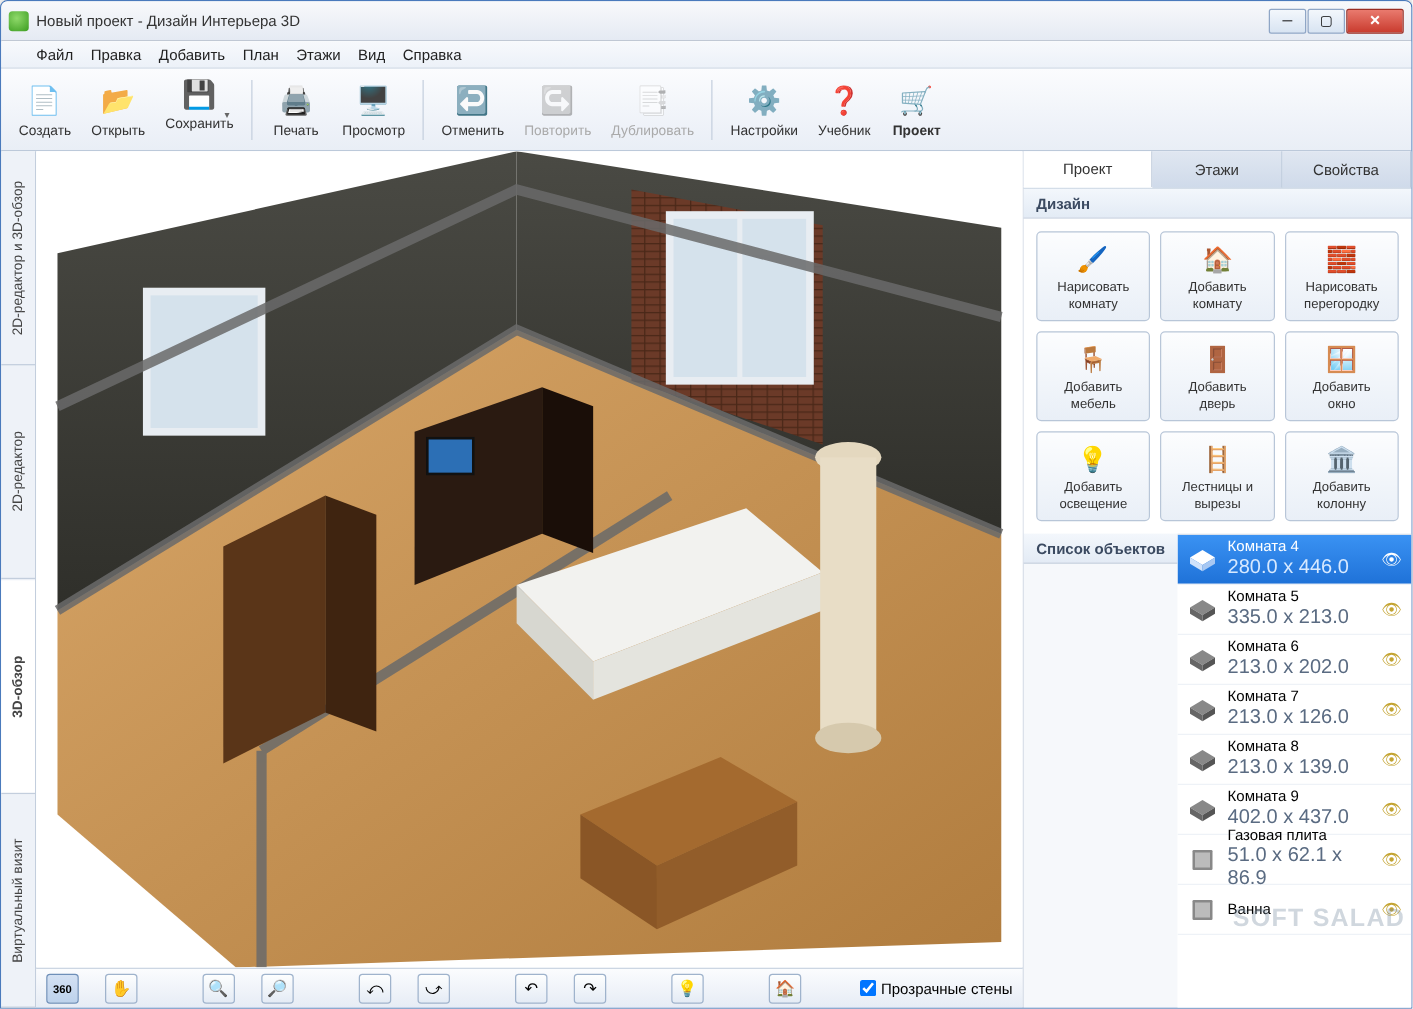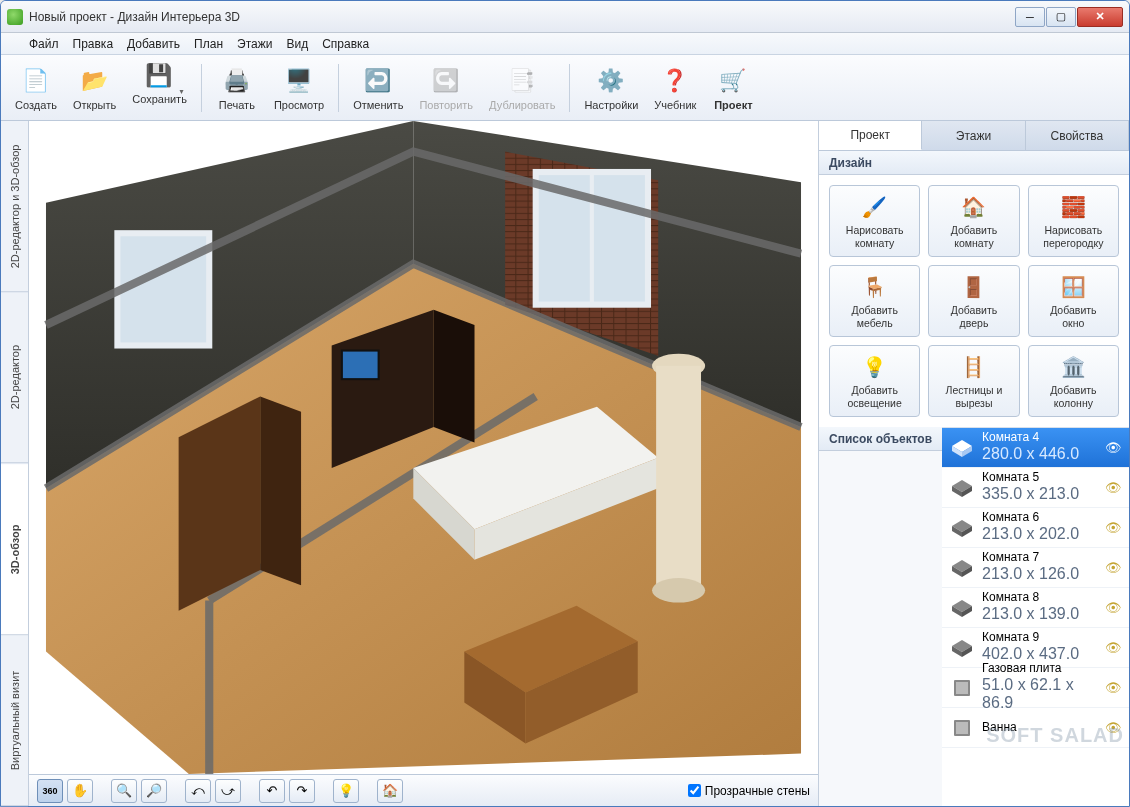--- a/index.html
+++ b/index.html
@@ -34,21 +34,21 @@
 .sidetabs { width: 28px; background: #eef2f8; border-right: 1px solid #c3cedd; display: flex; flex-direction: column; }
 .sidetab { flex: 1; writing-mode: vertical-rl; transform: rotate(180deg); display: flex; align-items: center; justify-content: center; font-size: 11px; color: #444; border-top: 1px solid #c3cedd; cursor: pointer; padding: 8px 0; }
 .sidetab.active { background: #fff; font-weight: bold; }
 
 
 .viewport-wrap { flex: 1; display: flex; flex-direction: column; border-right: 1px solid #c3cedd; min-width: 0; }
 .viewport { flex: 1; background: #fff; position: relative; overflow: hidden; }
 .viewport svg { width: 100%; height: 100%; }
 
 
-.viewbar { height: 32px; background: linear-gradient(#fbfcfe, #e6ecf5); border-top: 1px solid #bcc9da; display: flex; align-items: center; padding: 0 8px; gap: 4px; }
+.viewbar { height: 32px; background: linear-gradient(#fbfcfe, #e6ecf5); border-top: 1px solid #bcc9da; display: flex; align-items: center; padding: 0 8px; gap: 21px; }
 .vbtn { width: 26px; height: 24px; border: 1px solid #9fb3cc; background: linear-gradient(#fdfefe, #e4ebf5); border-radius: 3px; display: flex; align-items: center; justify-content: center; font-size: 13px; cursor: pointer; }
 .vbtn.pressed { background: linear-gradient(#d4e1f3, #bdd2ec); border-color: #6e8fb8; }
 .vsep { width: 10px; }
 .vcheck { margin-left: auto; display: flex; align-items: center; font-size: 12px; gap: 4px; }
 
 
 .rightpanel { width: 310px; background: #f6f8fb; display: flex; flex-direction: column; min-height: 0; }
 .ptabs { height: 30px; display: flex; border-bottom: 1px solid #bcc9da; background: linear-gradient(#eaf0f8, #dce5f1); }
 .ptab { flex: 1; display: flex; align-items: center; justify-content: center; font-size: 12px; color: #333; border-right: 1px solid #bcc9da; cursor: pointer; background: linear-gradient(#e0e7f1, #cfdaea); }
 .ptab.active { background: #fff; font-weight: 400; border-bottom: 1px solid #fff; }

